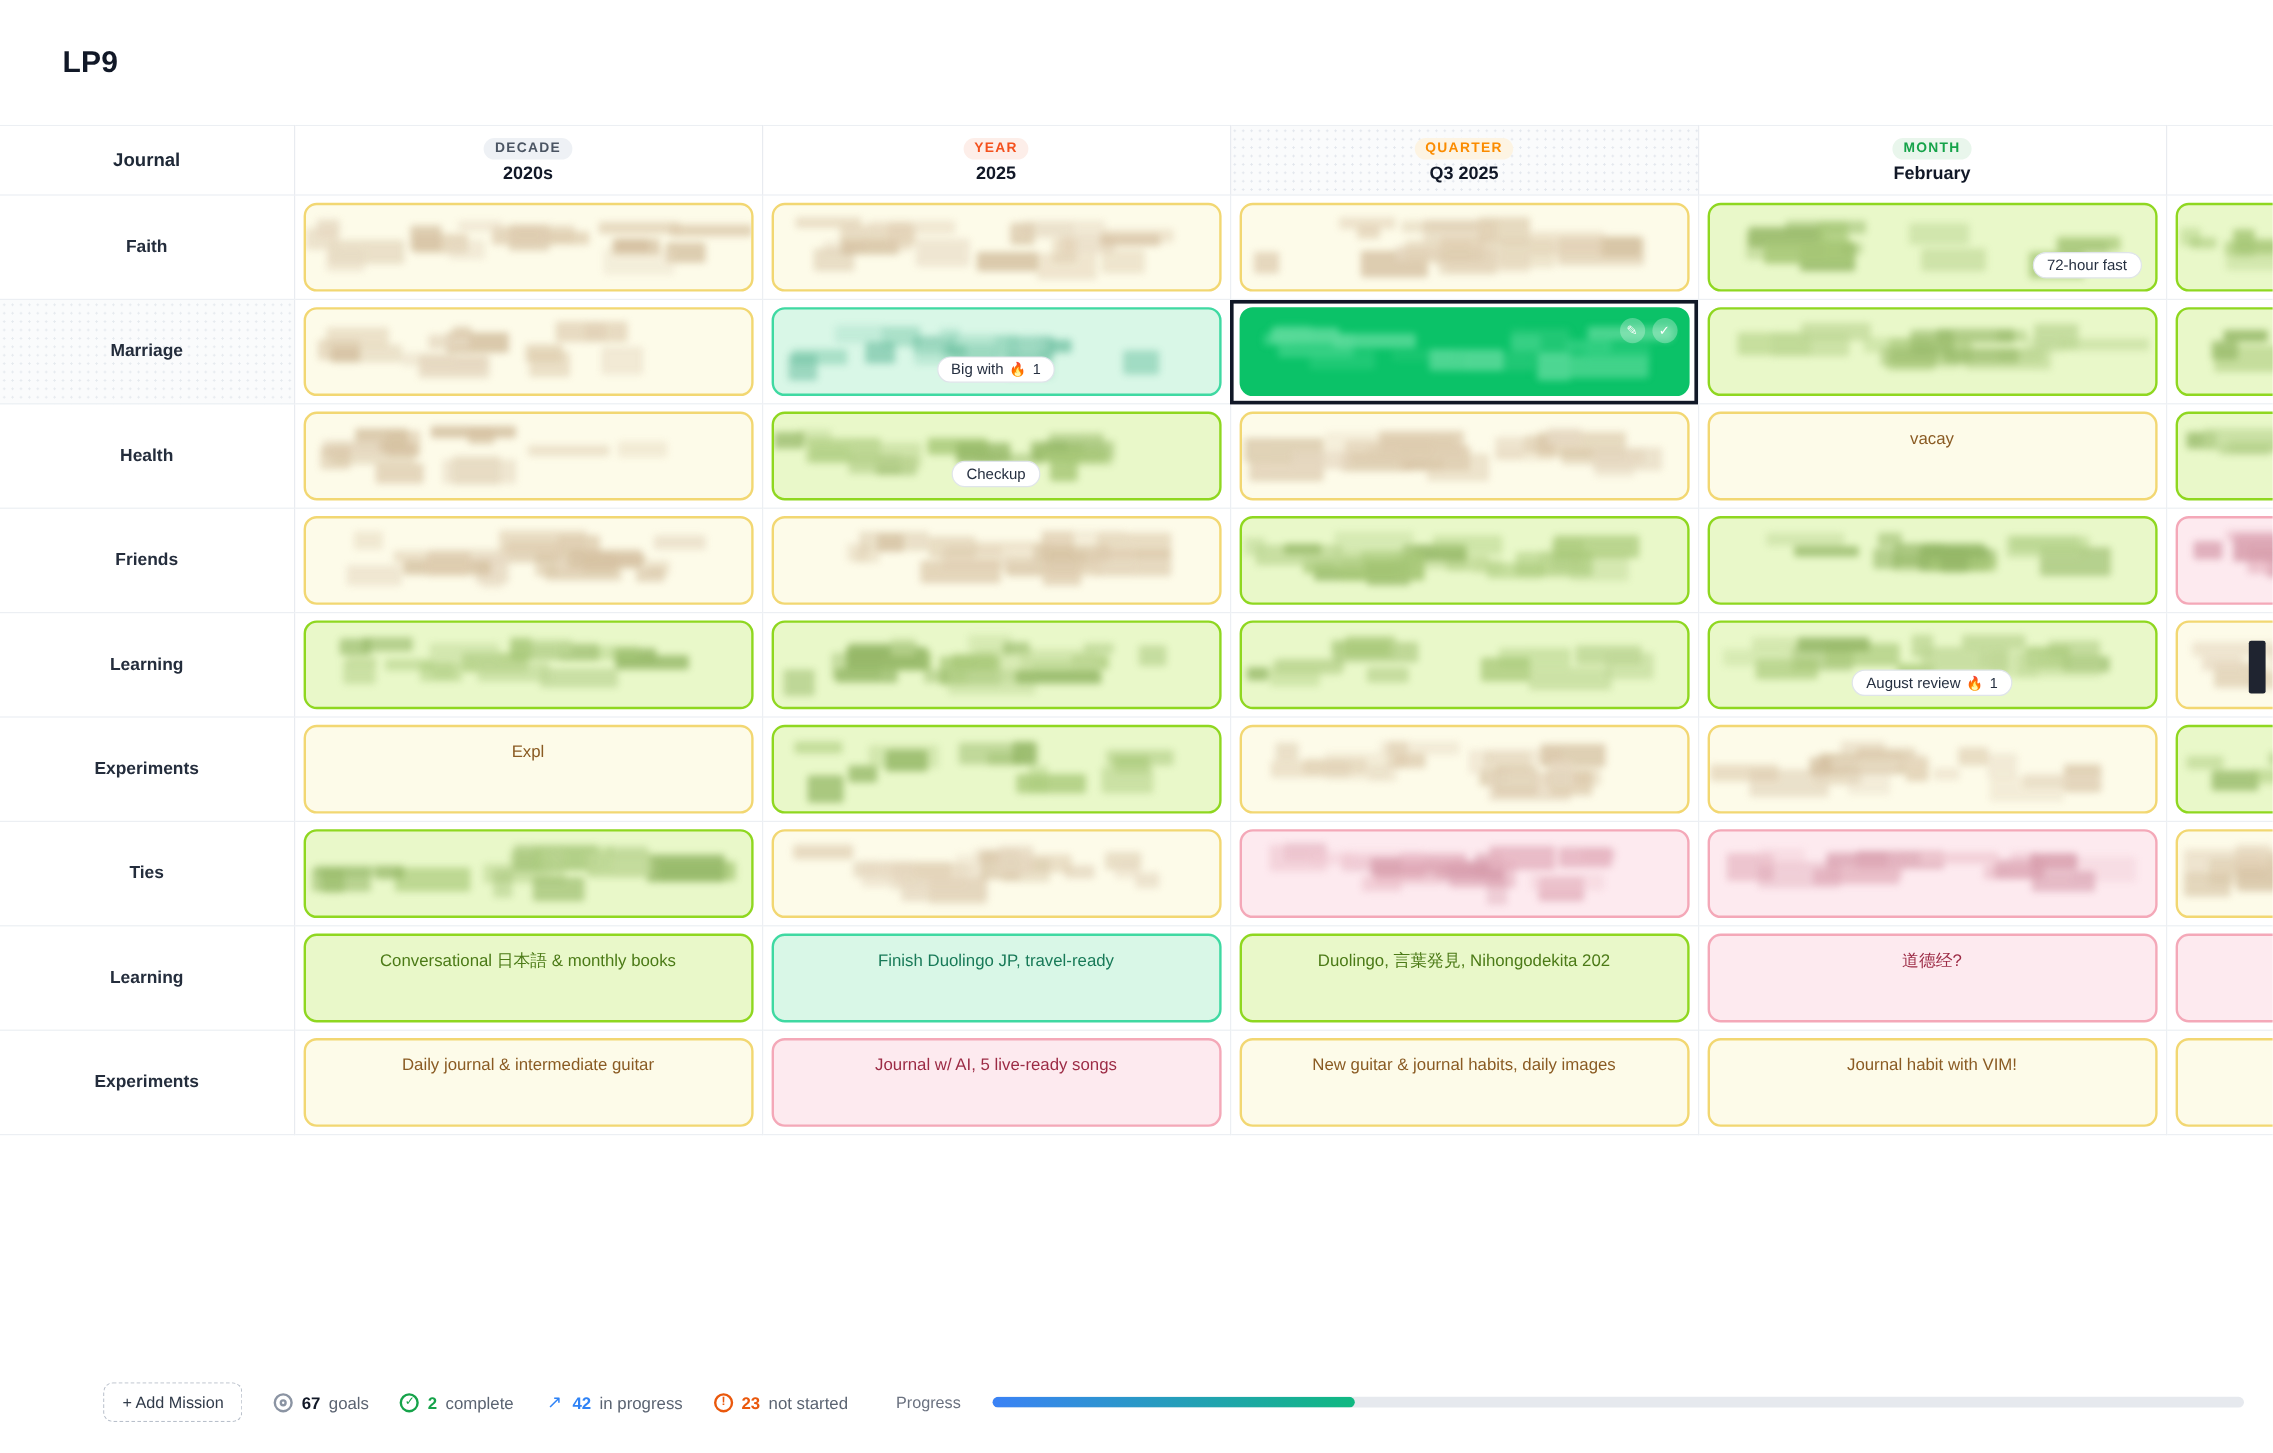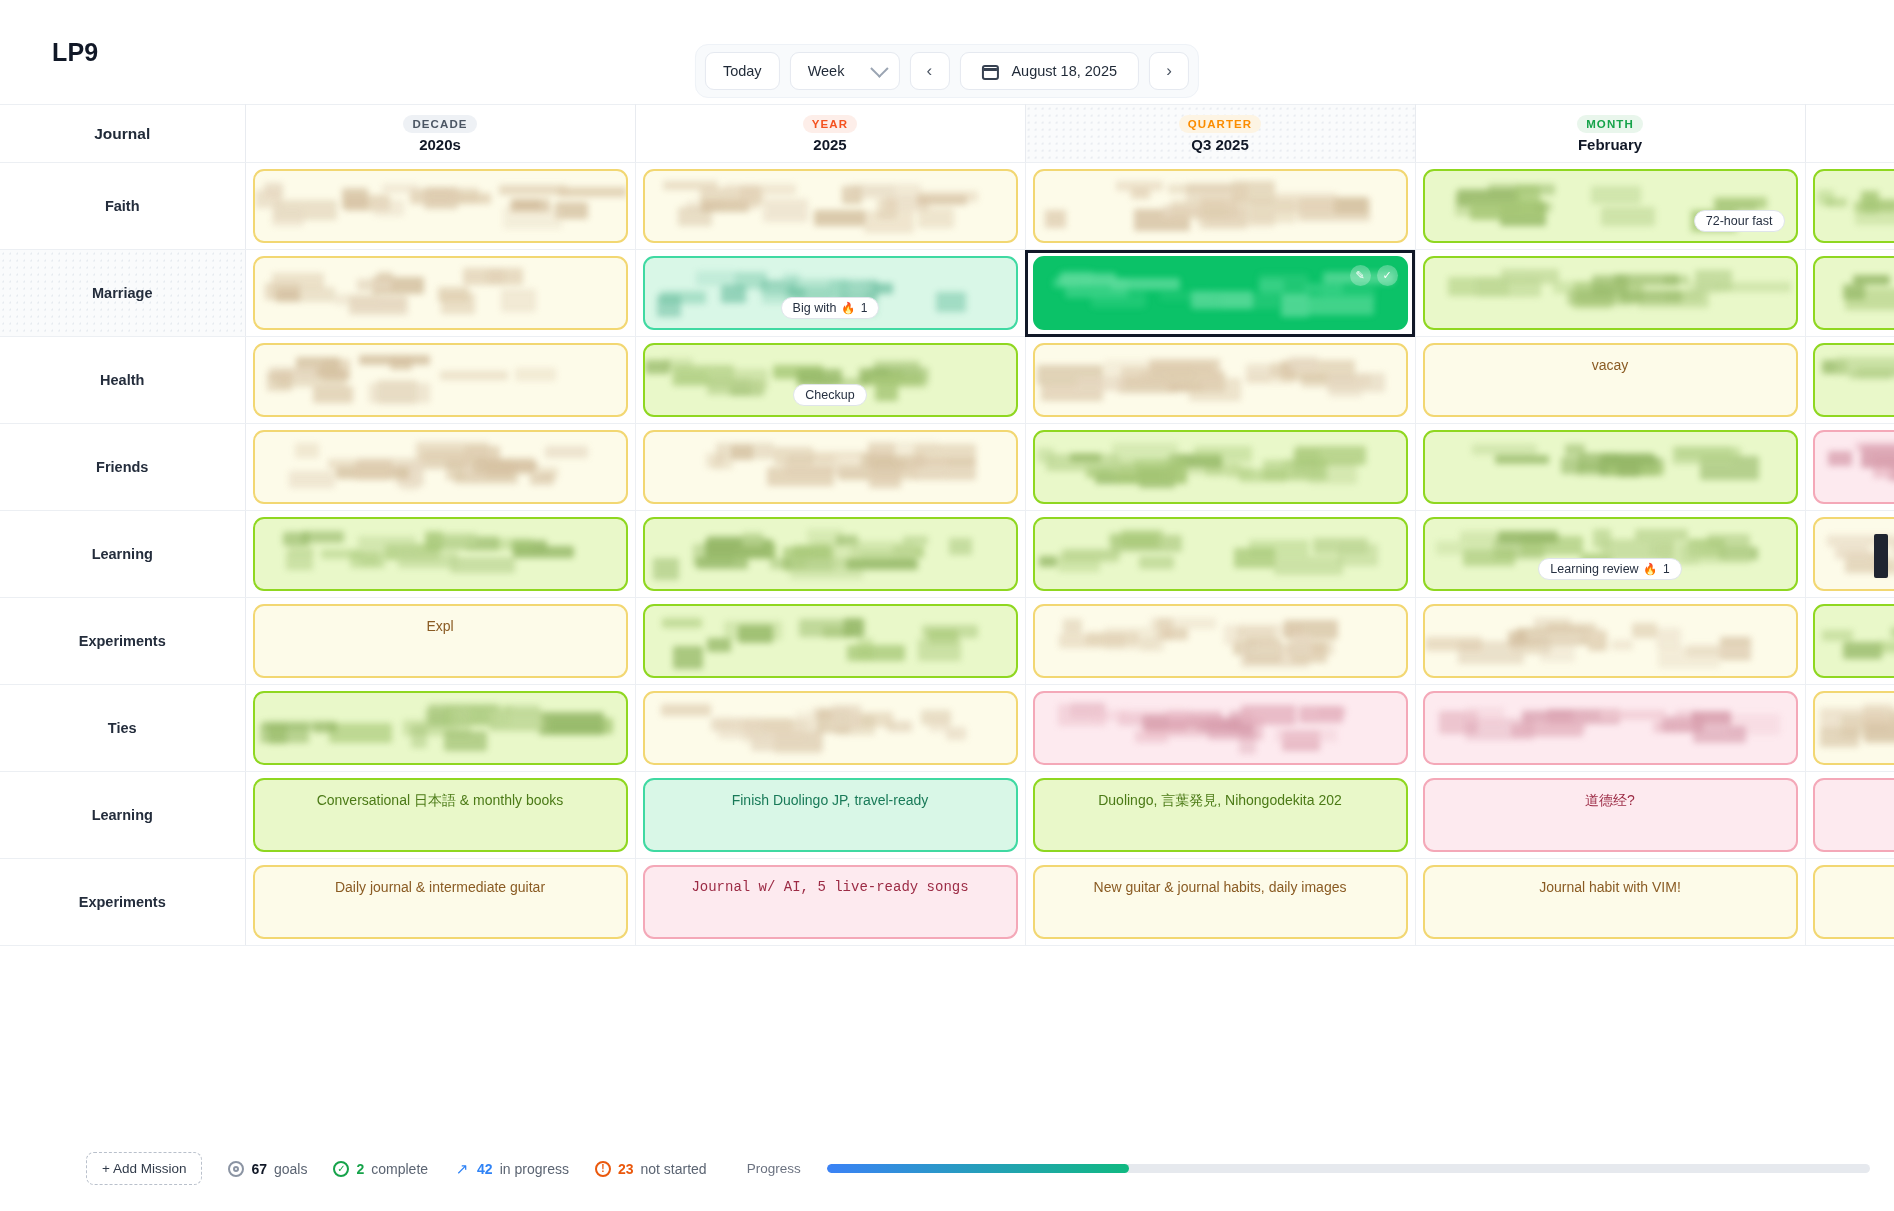--- a/index.html
+++ b/index.html
@@ -234,33 +234,20 @@
   .progfill { height:100%; width:29%; background: linear-gradient(90deg,#3b82f6,#10b981); border-radius:5px; }
 
   .vscroll { position:absolute; right:6px; top:430px; width:14px; height:44px; background:#1f2430; border-radius:2px; z-index: 40; }
 </style>
 </head>
 <body>
 
 <div class="topbar">
   <div class="app-title">LP9</div>
 
-  <div class="toolbar">
-    <div class="tb-btn">Today</div>
-    <div class="tb-btn tb-select">
-      <span>Week</span>
-      <span class="chev"></span>
-    </div>
-    <div class="tb-btn tb-nav">‹</div>
-    <div class="tb-btn tb-date">
-      <span class="cal-ico"></span>
-      <span>August 18, 2025</span>
-    </div>
-    <div class="tb-btn tb-nav">›</div>
-  </div>
 </div>
 
 <div class="grid-wrap">
   <table class="grid">
     <colgroup id="colgrp">
         <col class="c-label">
         <col class="c-per">
         <col class="c-per">
         <col class="c-per">
         <col class="c-per">
@@ -812,21 +799,21 @@
                 <i style="left:42.2%;top:48.9%;width:31px;height:13px;background:#9cc06a;opacity:0.72"></i>
                 <i style="left:79.3%;top:39.9%;width:39px;height:13px;background:#86ac56;opacity:0.69"></i>
                 <i style="left:45.5%;top:14.4%;width:18px;height:19px;background:#b6d18c;opacity:0.78"></i>
                 <i style="left:10.3%;top:43.3%;width:52px;height:17px;background:#9cc06a;opacity:0.68"></i>
                 <i style="left:68.9%;top:36.0%;width:71px;height:20px;background:#b6d18c;opacity:0.51"></i>
                 <i style="left:47.7%;top:28.1%;width:73px;height:22px;background:#b6d18c;opacity:0.73"></i>
                 <i style="left:3.2%;top:31.6%;width:61px;height:14px;background:#b6d18c;opacity:0.40"></i>
               </div>
               <div class="ctext" style="position: relative; z-index: 2;"></div>
               <div class="chip">
-                <span>Learning review</span>
+                <span>August review</span>
                 <span class="flame">🔥</span>
                 <span style="font-size: 12px;">1</span>
               </div>
             </div>
           </td>
           <td class="cell">
             <div class="card p-cream">
               <div class="blur">
                 <i style="left:3.4%;top:23.1%;width:69px;height:12px;background:#e2d3bb;opacity:0.63"></i>
                 <i style="left:16.5%;top:57.7%;width:43px;height:15px;background:#cdb694;opacity:0.51"></i>
@@ -1073,21 +1060,21 @@
         </tr>
         <tr>
           <td class="labelcell" style="height: 87px;">Experiments</td>
           <td class="cell">
             <div class="card p-cream">
               <div class="ctext" style="position: relative; z-index: 2;">Daily journal &amp; intermediate guitar</div>
             </div>
           </td>
           <td class="cell">
             <div class="card p-pink">
-              <div class="ctext" style="position: relative; z-index: 2; font-family: Liberation Mono, monospace;">Journal w/ AI, 5 live-ready songs</div>
+              <div class="ctext" style="position: relative; z-index: 2;">Journal w/ AI, 5 live-ready songs</div>
             </div>
           </td>
           <td class="cell dotted">
             <div class="card p-cream">
               <div class="ctext" style="position: relative; z-index: 2;">New guitar &amp; journal habits, daily images</div>
             </div>
           </td>
           <td class="cell">
             <div class="card p-cream">
               <div class="ctext" style="position: relative; z-index: 2;">Journal habit with VIM!</div>

